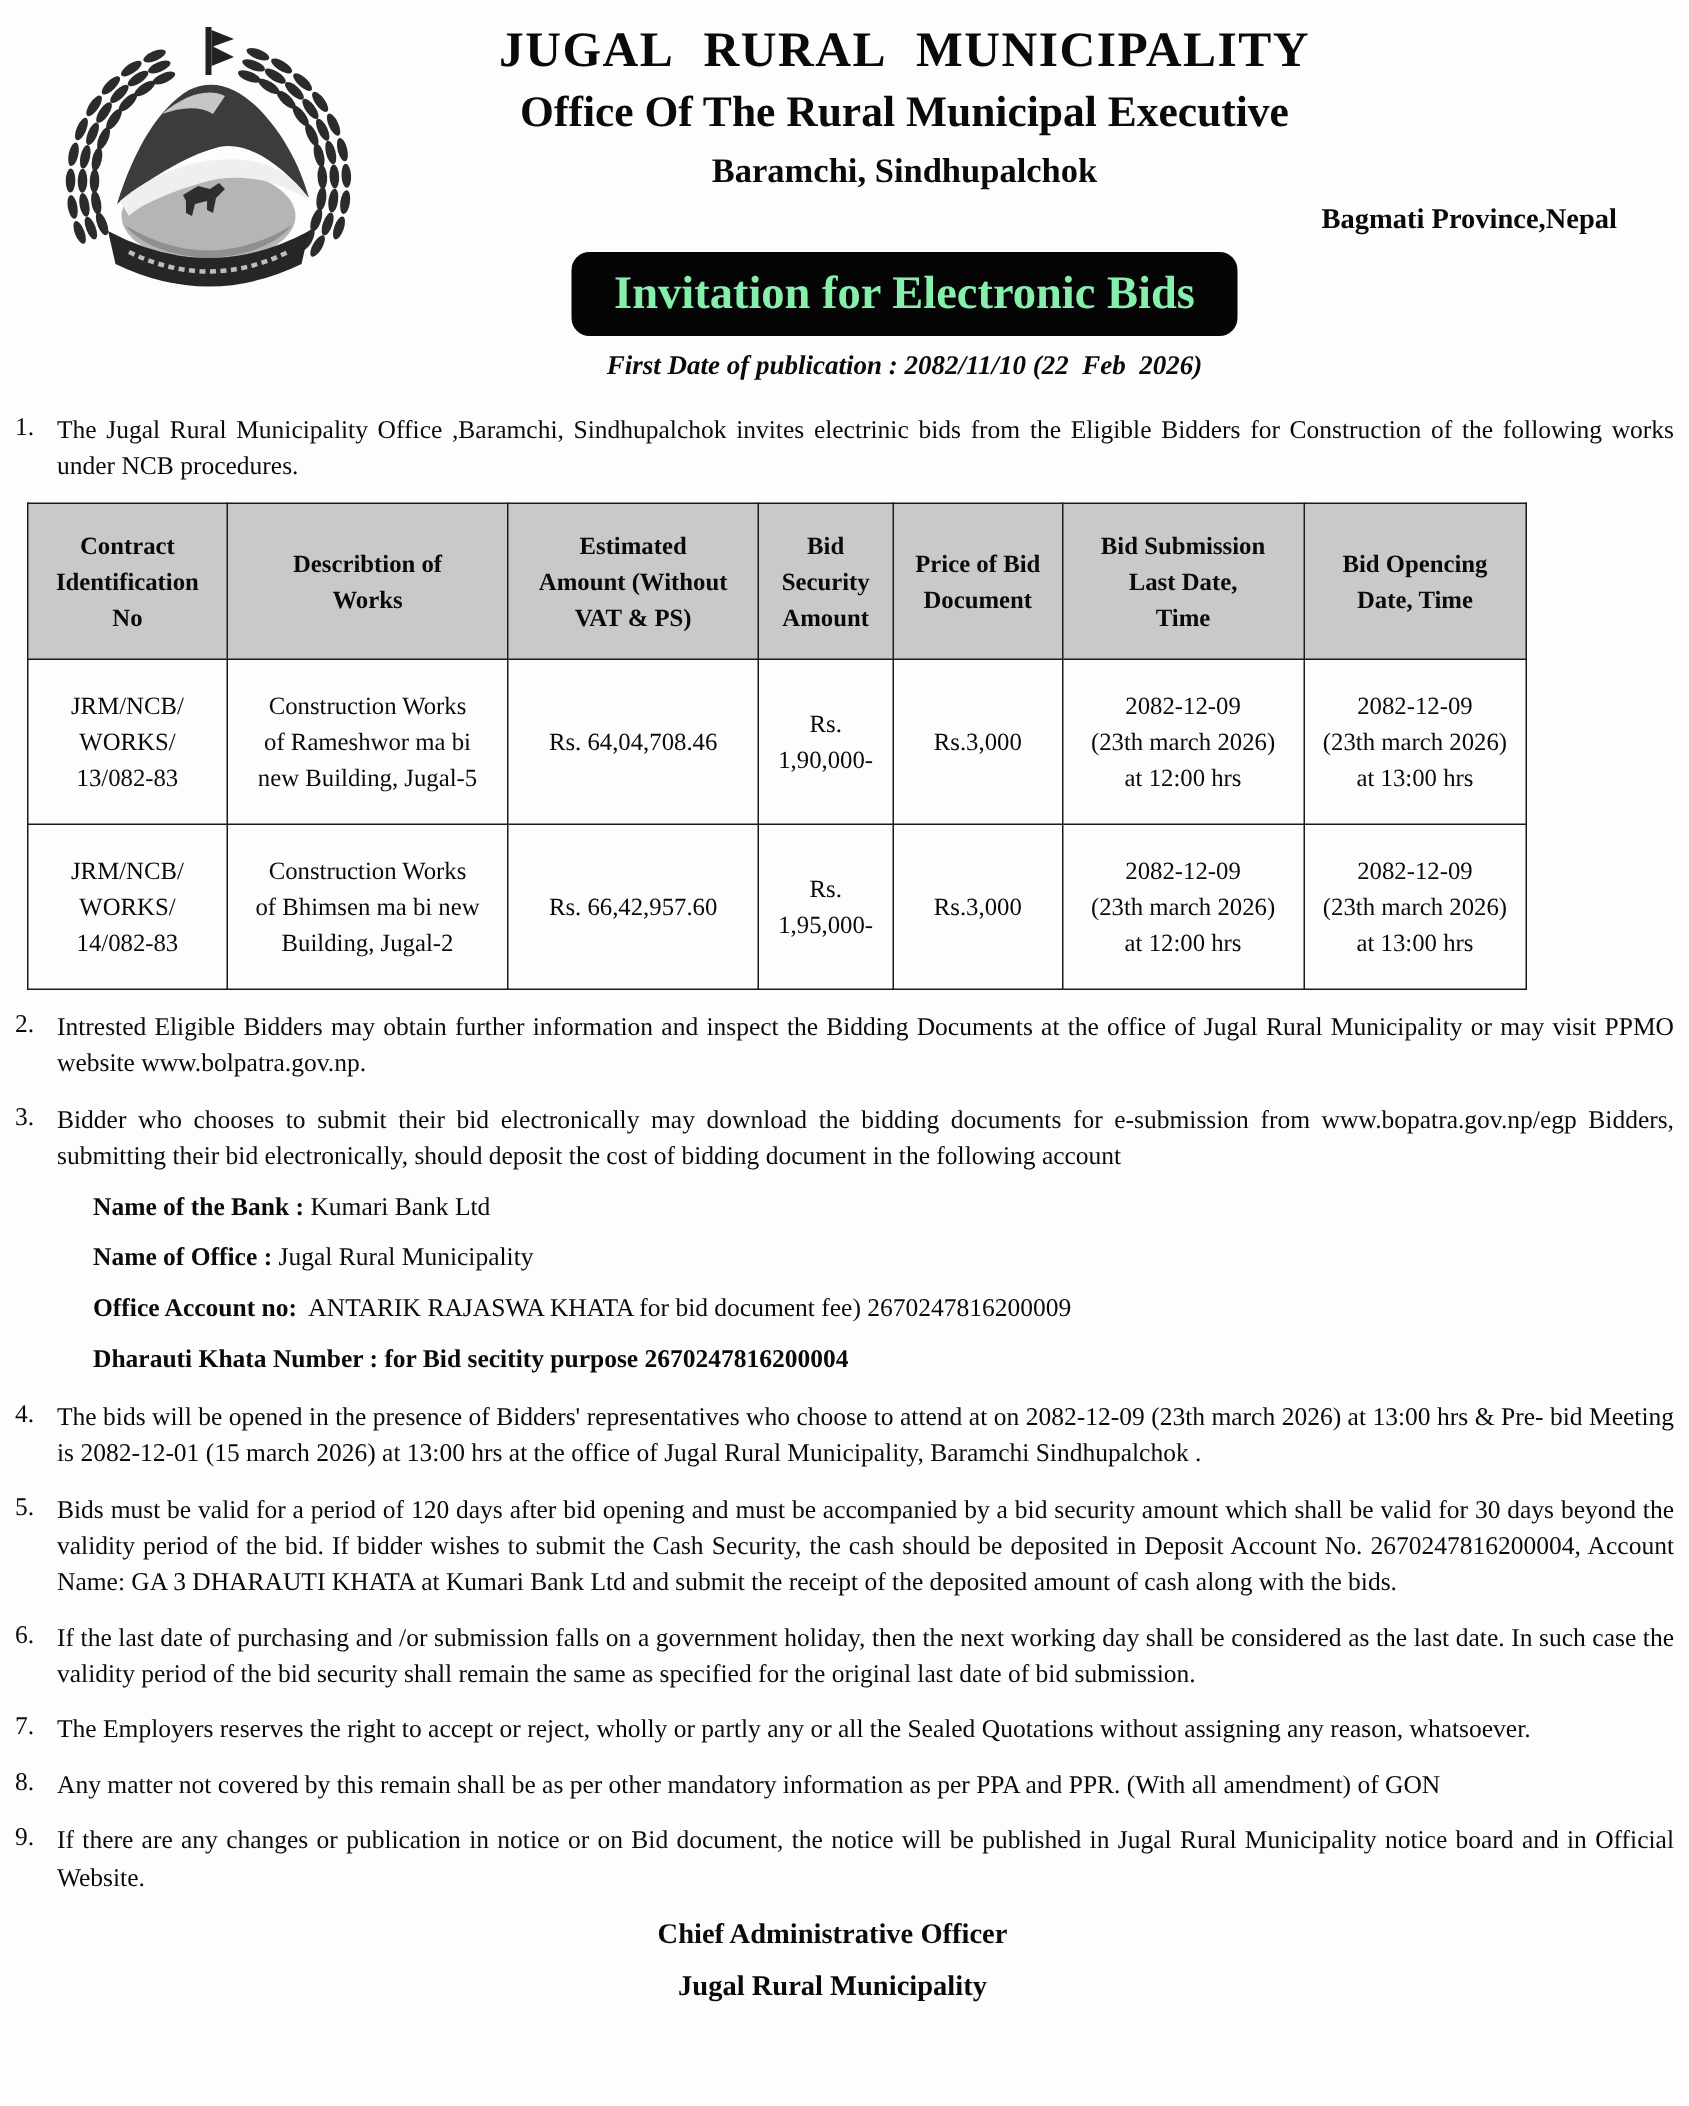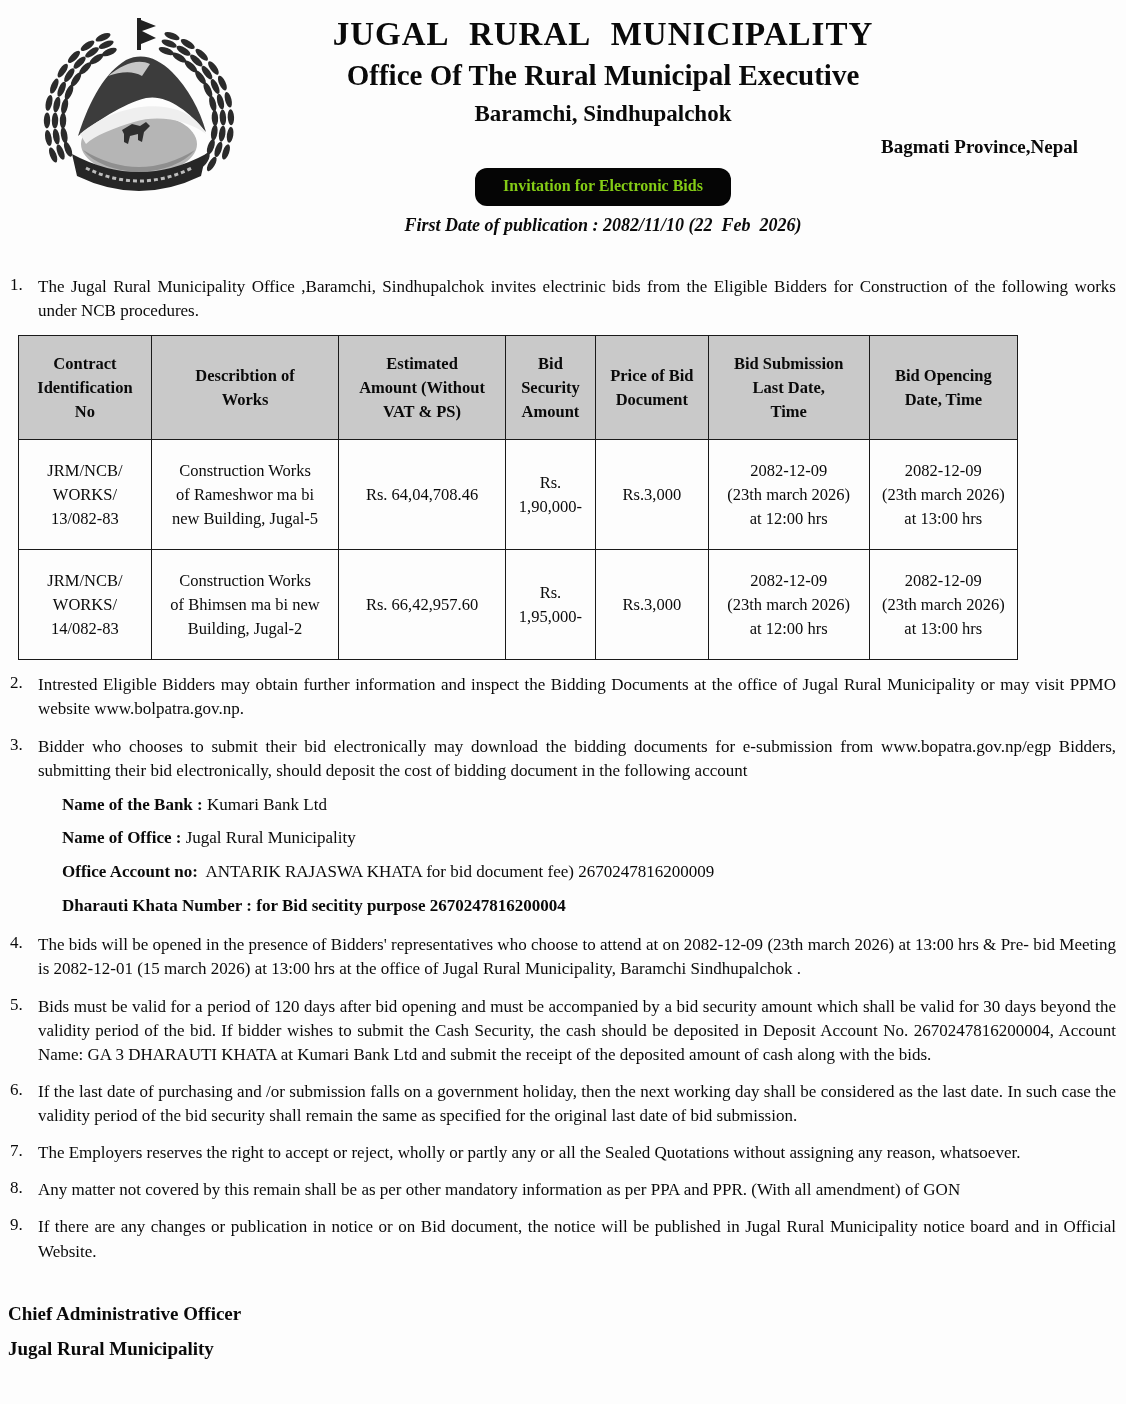--- a/index.html
+++ b/index.html
@@ -13,22 +13,22 @@
   
   .hdr { position:relative; min-height:252px; }
   .emblem { position:absolute; left:30px; top:4px; width:202px; height:186px; }
   .hdr-text { text-align:center; padding-left:120px; padding-right:40px; }
   .t1 { font-size:33px; font-weight:bold; word-spacing:12px; letter-spacing:1px; padding-top:6px; }
   .t2 { font-size:29px; font-weight:bold; margin-top:6px; }
   .t3 { font-size:23px; font-weight:bold; margin-top:9px; }
   .t4 { font-size:19px; font-weight:bold; margin-top:9px;text-align:right; }
   .banner-wrap { margin-top:12px; }
   .banner {
-    display:inline-block; background:#050505; color:#84cc16;
-    font-size:16px; font-weight:bold; padding:7px 26px 9px 26px;
+    display:inline-block; background:#050505; color:#86efac;
+    font-size:31px; font-weight:bold; padding:7px 26px 9px 26px;
     border-radius:10px; box-shadow:0 0 0 2px #050505;
   }
   .pubdate { font-size:18px; font-weight:bold; font-style:italic; margin-top:11px; white-space:pre-wrap; }
   
   .item { display:flex; margin-top:13px; }
   .item .num { flex:0 0 30px; font-size:17px; padding-left:2px; }
   .item .txt { flex:1 1 auto; font-size:17px; line-height:1.42; text-align:justify; padding-right:2px; }
   
   table.bids { border-collapse:collapse; margin:12px 0 4px 10px; width:1000px; table-layout:fixed; }
   table.bids th, table.bids td {
@@ -36,21 +36,21 @@
     font-size:16.5px; white-space:pre-line; line-height:1.45; padding:6px 4px;
   }
   table.bids th { font-weight:bold; height:104px; }
   table.bids td { height:110px; }
   .c1{width:13.3%} .c2{width:18.75%} .c3{width:16.7%} .c4{width:9.0%} .c5{width:11.3%} .c6{width:16.1%} .c7{width:14.85%}
   
   .bank { margin:10px 0 2px 24px; }
   .bank-line { font-size:17px; margin-top:9px; line-height:1.45; }
   .bank-line .lbl { font-weight:bold; }
   
-  .sig { text-align:left; padding-right:16px; margin-top:32px; }
+  .sig { text-align:center; padding-right:16px; margin-top:8px; }
   .sig div { font-size:19px; font-weight:bold; line-height:1.85; }
 </style>
 </head>
 <body>
 
 <div class="page">
 
   <div class="hdr">
     <svg class="emblem" viewBox="0 0 202 186" aria-hidden="true">
 

